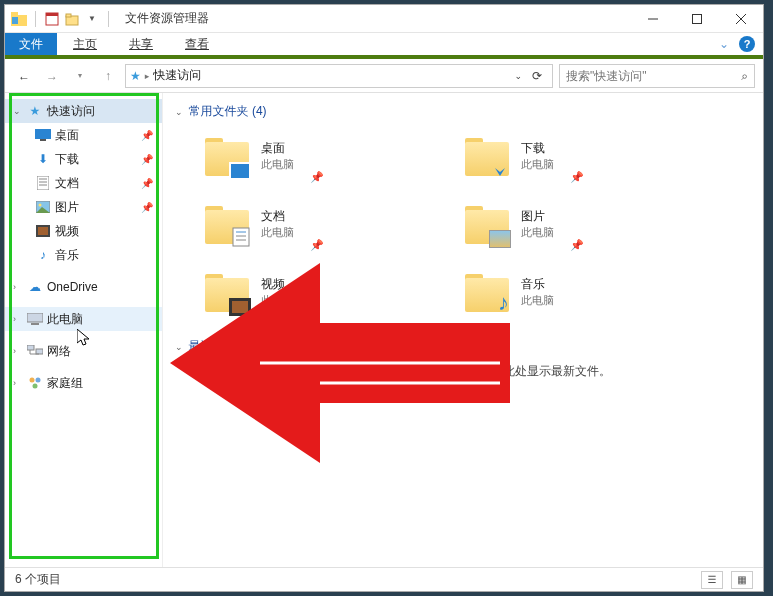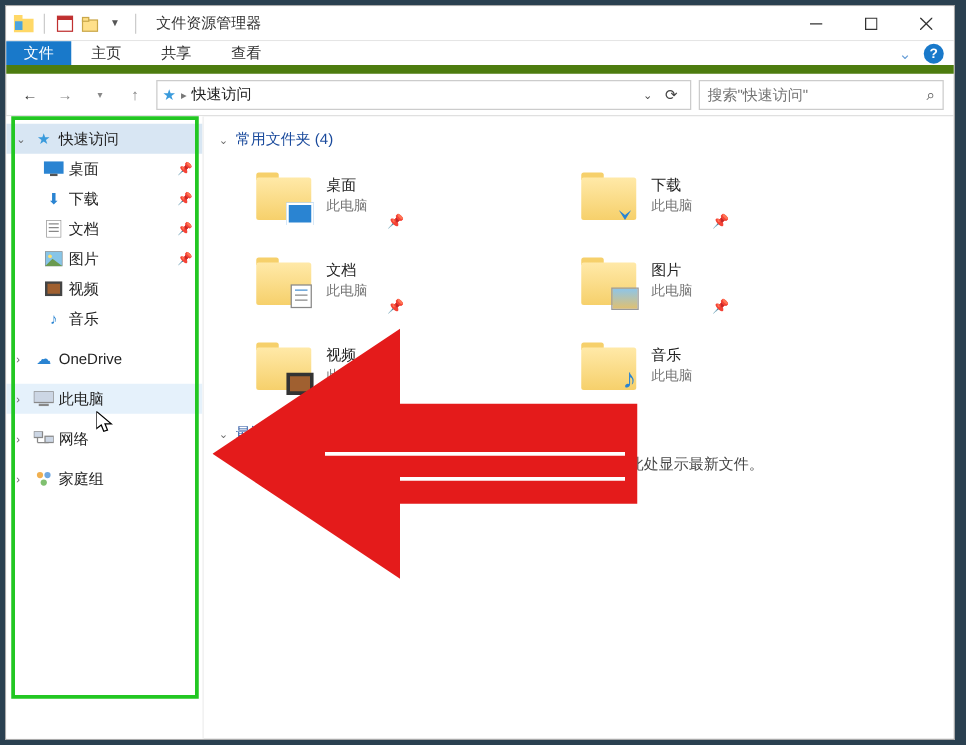--- a/index.html
+++ b/index.html
@@ -6,23 +6,23 @@
   body { background: #2a4050; width: 773px; height: 596px; overflow: hidden; position: relative; }
   .window { position: absolute; top: 4px; left: 4px; width: 760px; height: 588px; background: #fff; border: 1px solid #aaa; display: flex; flex-direction: column; }
   .titlebar { height: 28px; display: flex; align-items: center; background: #fff; border-bottom: 1px solid #e5e5e5; }
   .tb-left { display: flex; align-items: center; gap: 4px; padding-left: 6px; }
   .app-icon { width: 16px; height: 14px; }
   .qat-sep { width: 1px; height: 16px; background: #ccc; margin: 0 4px; }
   .qat-icon { width: 16px; height: 16px; display: flex; align-items: center; justify-content: center; color: #555; }
   .tb-title { margin-left: 8px; color: #333; }
   .tb-ctrl { margin-left: auto; display: flex; }
   .tb-btn { width: 44px; height: 28px; display: flex; align-items: center; justify-content: center; color: #444; }
-  .ribbon-tabs { height: 26px; display: flex; align-items: stretch; background: #fff; border-bottom: 7px solid #4d7c0f; }
+  .ribbon-tabs { height: 26px; display: flex; align-items: stretch; background: #fff; border-bottom: 4px solid #4d7c0f; }
   .tab-file { background: #1979ca; color: #fff; padding: 0 14px; display: flex; align-items: center; }
-  .tab { padding: 0 16px; display: flex; align-items: center; color: #333; }
+  .tab { padding: 0 16px; display: flex; align-items: center; color: #333; text-decoration: underline; }
   .ribbon-right { margin-left: auto; display: flex; align-items: center; padding-right: 8px; gap: 10px; }
   .help-circle { width: 16px; height: 16px; border-radius: 50%; background: #1979ca; color: #fff; display: flex; align-items: center; justify-content: center; font-size: 11px; font-weight: bold; }
   .chev { color: #6aa0d8; }
   .addrbar { height: 34px; display: flex; align-items: center; gap: 6px; padding: 4px 8px; border-bottom: 1px solid #e0e0e0; }
   .nav-arrow { width: 22px; height: 22px; display: flex; align-items: center; justify-content: center; color: #888; }
   .nav-arrow.enabled { color: #333; }
   .addr-box { flex: 1; height: 24px; border: 1px solid #ccc; display: flex; align-items: center; padding: 0 4px; gap: 4px; }
   .addr-star { color: #3a9bdc; }
   .addr-text { flex: 1; color: #222; }
   .addr-drop { color: #444; }
@@ -349,13 +349,20 @@
       <div class="empty-msg">在你打开某些文件后，我们会在此处显示最新文件。</div>
     </div>
 
     <svg class="red-arrow" viewBox="0 0 340 220">
       <polygon points="0,110 150,10 150,70 340,70 340,150 150,150 150,210" fill="#e41b1b"></polygon>
       <line x1="90" y1="110" x2="330" y2="110" stroke="#fff" stroke-width="3"></line>
       <line x1="150" y1="130" x2="330" y2="130" stroke="#fff" stroke-width="3"></line>
     </svg>
   </div>
 
+  <div class="statusbar">
+    <span>6 个项目</span>
+    <div class="status-right">
+      <div class="view-btn">☰</div>
+      <div class="view-btn">▦</div>
+    </div>
+  </div>
 </div>
 
 </body></html>

